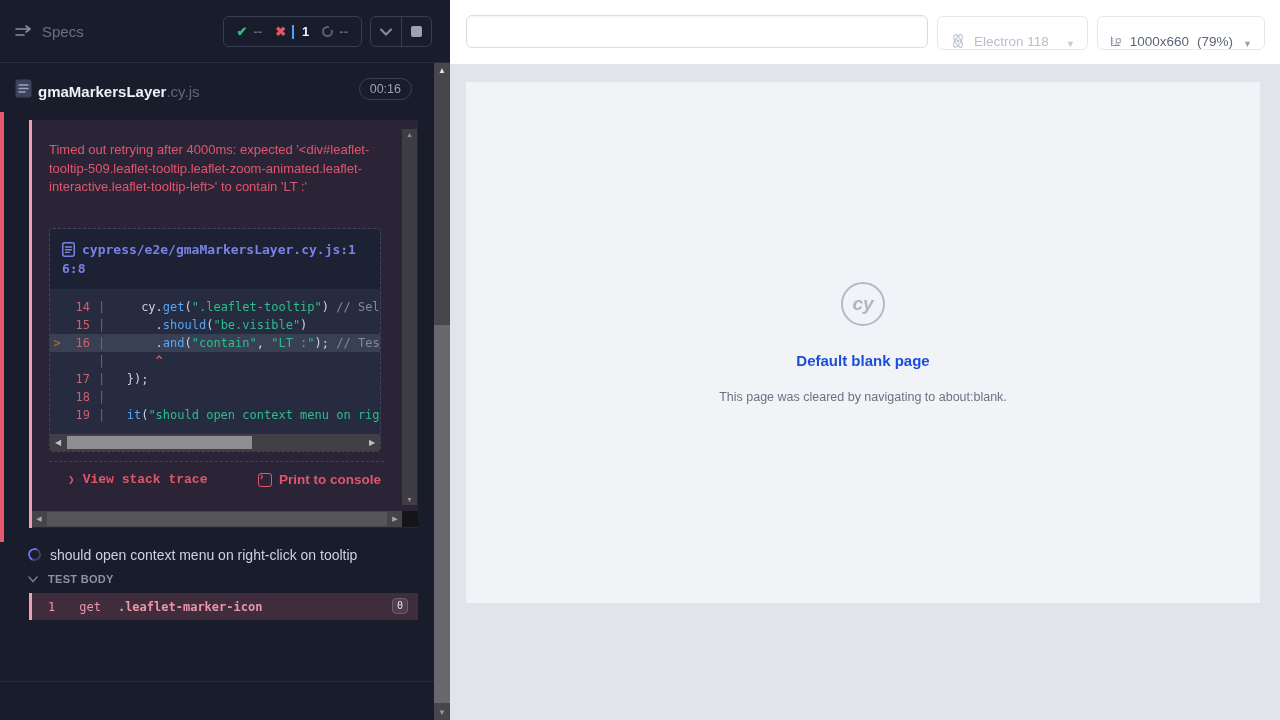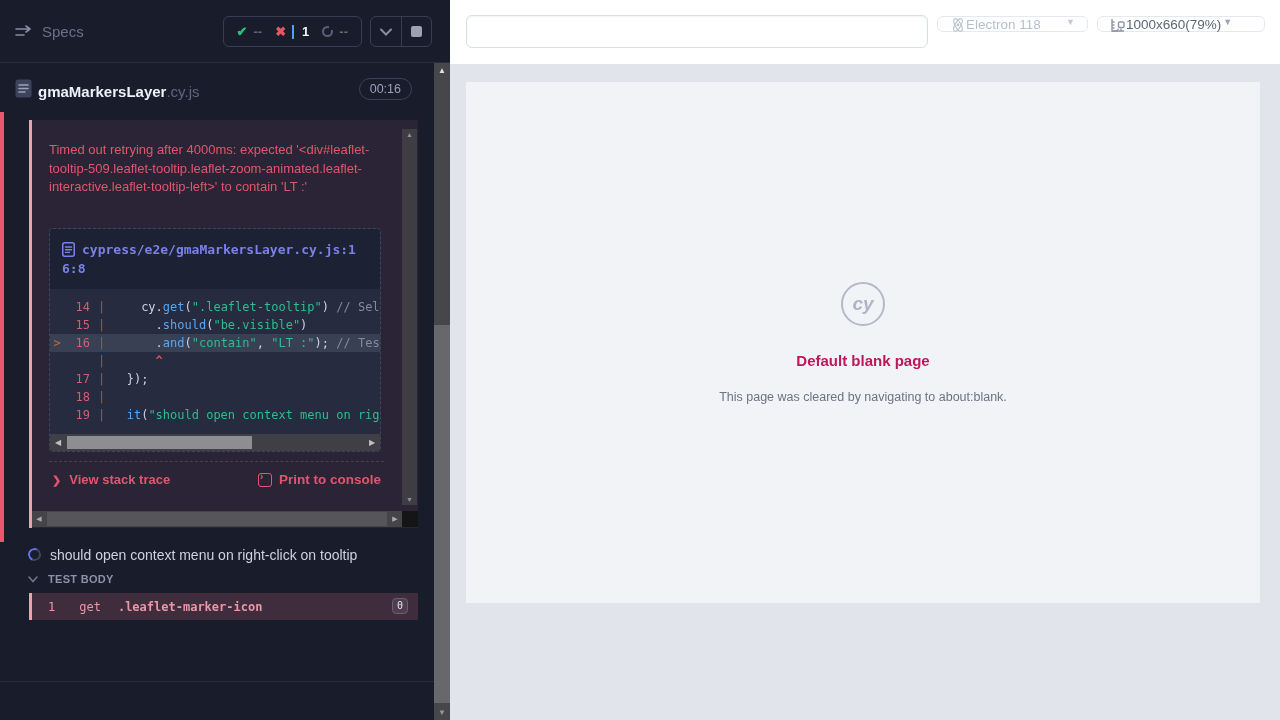--- a/index.html
+++ b/index.html
@@ -55,21 +55,21 @@
   .code-row .pipe { margin:0 7px 0 8px; color:#9e5c2e; }
   .code-row .code { overflow:hidden; }
   .tk-pl { color:#ccd2e2; } .tk-fn { color:var(--fn_blue,#58a6f2); } .tk-st { color:var(--string_green,#2dbd8e); }
   .tk-cm { color:var(--comment_gray,#8289a0); } .tk-caret { color:#d9584b; font-weight:bold; }
 
   .code-hscroll { height:17px; background:#3f3f45; position:relative; }
   .code-hscroll .arr { position:absolute; top:0; width:16px; height:17px; color:#bfbfc3; font-size:8px; line-height:17px; text-align:center; }
   .code-hscroll .thumb { position:absolute; left:17px; top:2px; width:185px; height:13px; background:#8e8e92; }
 
   .err-divider { position:absolute; left:17px; top:341px; width:335px; border-top:1px dashed #3f4459; }
-  .stack-link { position:absolute; left:20px; top:352px; font-family:Liberation Sans, sans-serif; font-size:13px; font-weight:bold;
+  .stack-link { position:absolute; left:36px; top:352px; font-family:Liberation Mono, monospace; font-size:13px; font-weight:bold;
                 color:var(--error_text,#e1566b); cursor:pointer; }
   .stack-link .arrow { font-size:11px; margin-right:8px; }
   .print-link { position:absolute; right:37px; top:352px; font-size:13.5px; font-weight:bold; color:var(--error_text,#e1566b);
                 cursor:pointer; display:flex; align-items:center; gap:7px; }
   .console-icon { width:14px; height:14px; border:1.5px solid var(--error_text,#e1566b); border-radius:3px; position:relative; }
   .console-icon::after { content:"›"; position:absolute; left:1px; top:-3px; font-size:10px; }
 
   .err-vscroll { position:absolute; right:1px; top:9px; width:15px; height:376px; background:#3d3d43; }
   .err-vscroll .up, .err-vscroll .down { position:absolute; left:0; width:15px; text-align:center; color:#8f9094; font-size:7px; }
   .err-vscroll .up { top:2px; } .err-vscroll .down { bottom:2px; }
@@ -103,33 +103,33 @@
   .os-scroll { position:absolute; right:0; top:63px; width:16px; height:657px; background:#46464b; cursor:pointer; }
   .os-scroll .thumb { position:absolute; left:0; top:262px; width:16px; height:378px; background:#67676c; }
   .os-scroll .up, .os-scroll .down { position:absolute; left:0; width:16px; text-align:center; font-size:8px; }
   .os-scroll .up { top:3px; color:#e4e4e6; } .os-scroll .down { bottom:3px; color:#97979b; }
 
   
   #main { position:relative; width:830px; height:720px; }
   .main-header { position:absolute; top:0; left:0; width:830px; height:64px; background:#ffffff; }
   .url-input { position:absolute; left:16px; top:15px; width:462px; height:33px; border:1px solid #d8dee8; border-radius:6px;
                background:#fff; box-shadow:inset 0 1px 2px rgba(0,0,0,.05); font-size:14px; padding:0 12px; color:#444; outline:none; }
-  .selector-box { position:absolute; top:16px; height:16px; border:1px solid #e4e8ef; border-radius:6px; background:#fff;
-                  display:flex; align-items:flex-start; padding:0 12px; cursor:pointer; }
+  .selector-box { position:absolute; top:16px; height:34px; border:1px solid #e4e8ef; border-radius:6px; background:#fff;
+                  display:flex; align-items:flex-end; gap:8px; padding:0 12px; cursor:pointer; }
   .browser-box { left:487px; width:151px; color:#b7bfcb; font-size:13.5px; }
   .viewport-box { left:647px; width:168px; color:#5d6675; font-size:13.5px; }
   .chev { font-size:9px; color:#c3cad5; margin-left:auto; }
   .viewport-box .chev { color:#9aa2af; margin-left:2px; }
 
   .stage { position:absolute; top:64px; left:0; width:830px; height:656px; background:#e1e4ea; }
   .aut-frame { position:absolute; left:16px; top:18px; width:794px; height:521px; background:#f2f3f7; }
   .blank-wrap { position:absolute; top:200px; left:0; width:100%; text-align:center; }
   .cy-logo { width:44px; height:44px; border:2px solid #b3bac7; border-radius:50%; margin:0 auto 26px auto;
              color:#aeb5c3; font-size:19px; font-weight:bold; line-height:40px; font-style:italic; }
-  .blank-title { font-size:15px; font-weight:bold; color:#be185d; margin-bottom:20px; }
+  .blank-title { font-size:15px; font-weight:bold; color:#1d4ed8; margin-bottom:20px; }
   .blank-line { font-size:12.5px; color:#6a7382; line-height:16px; margin-top:2px; }
 </style>
 </head>
 <body>
 
 <aside id="sidebar">
   <div class="sb-header">
     <div class="specs-toggle">
       <svg width="22" height="20" viewBox="0 0 22 20">
           <g stroke="#858da2" stroke-width="1.6" fill="none">

